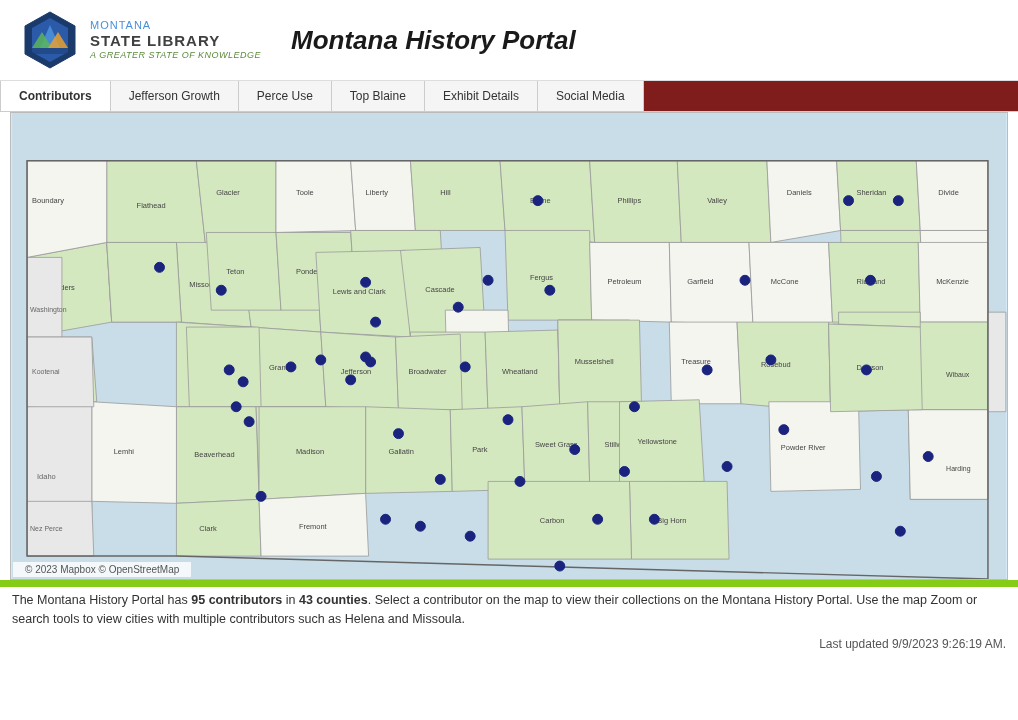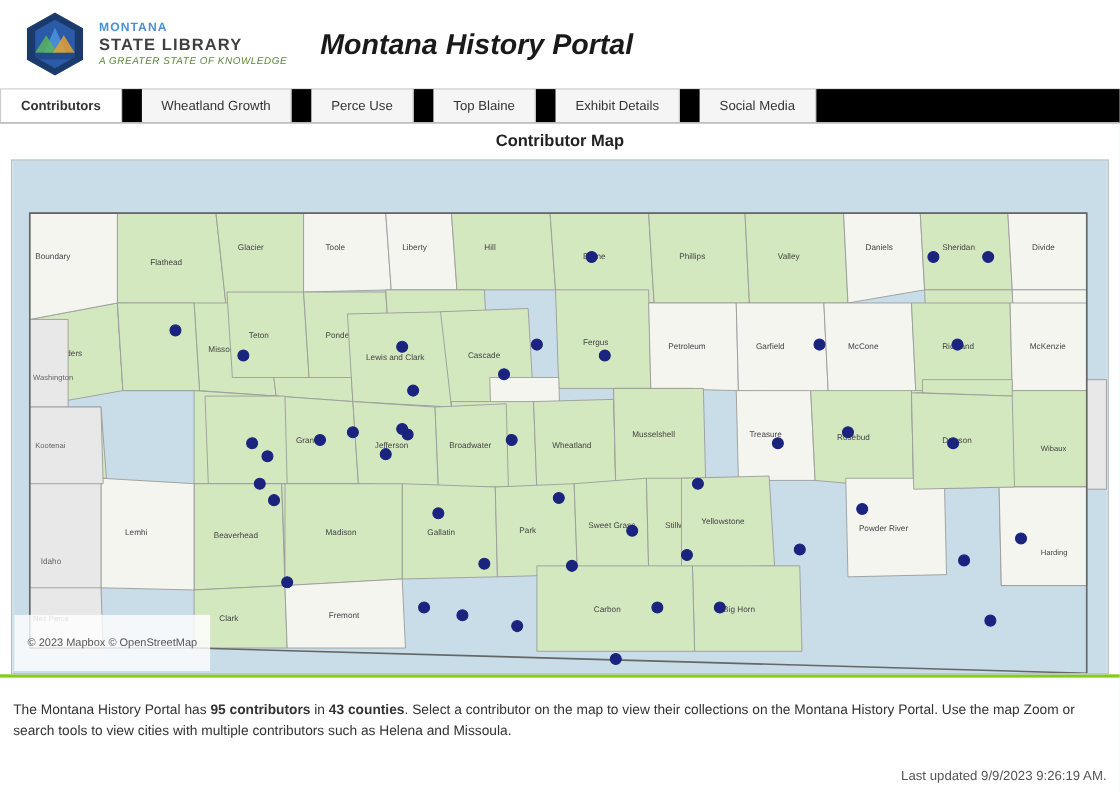--- a/index.html
+++ b/index.html
@@ -21,37 +21,36 @@
     .logo-icon {
       width: 60px;
       height: 60px;
       margin-right: 10px;
     }
     .logo-text {
       display: flex;
       flex-direction: column;
       line-height: 1.2;
     }
-    .logo-text .montana { color: #4a90d9; font-weight: bold; font-size: 11px; letter-spacing: 1px; }
+    .logo-text .montana { color: #4a90d9; font-weight: normal; font-size: 11px; letter-spacing: 1px; }
     .logo-text .state-library { color: #404040; font-weight: bold; font-size: 15px; letter-spacing: 1px; }
     .logo-text .tagline { color: #5a8a3c; font-size: 9px; letter-spacing: 0.5px; font-style: italic; }
     .site-title {
       font-size: 26px;
       font-weight: bold;
       color: #1a1a1a;
       font-style: italic;
     }
 
     
     .nav-tabs {
       display: flex;
-      background: #000000;
+      background: #7f1d1d;
       border-bottom: 1px solid #ccc;
       padding: 0;
-      gap: 18px;
     }
     .nav-tab {
       padding: 8px 18px;
       border-right: 1px solid #ccc;
       cursor: pointer;
       font-size: 12px;
       color: #333;
       background: #f5f5f5;
       white-space: nowrap;
     }
@@ -81,34 +80,34 @@
     
     .map-svg {
       width: 100%;
       height: 100%;
     }
 
     
     .map-attribution {
       font-size: 10px;
       color: #555;
-      padding: 20px 12px;
+      padding: 2px 12px;
       background: rgba(255,255,255,0.8);
       position: absolute;
       bottom: 2px;
       left: 2px;
     }
 
     
     .info-text {
-      padding: 20px 12px;
+      padding: 4px 12px;
       font-size: 12.5px;
       color: #333;
       line-height: 1.5;
-      border-top: 3px solid #84cc16;
+      border-top: 7px solid #84cc16;
     }
     .info-text strong { font-weight: bold; }
 
     
     .last-updated {
       text-align: right;
       padding: 4px 12px 8px;
       font-size: 12px;
       color: #555;
     }
@@ -140,29 +139,28 @@
       <span class="montana">MONTANA</span>
       <span class="state-library">STATE LIBRARY</span>
       <span class="tagline">A GREATER STATE OF KNOWLEDGE</span>
     </div>
   </div>
   <h1 class="site-title">Montana History Portal</h1>
 </div>
 
 <nav class="nav-tabs">
   <div class="nav-tab active">Contributors</div>
-  <div class="nav-tab">Wheatland Growth</div>
+  <div class="nav-tab">Jefferson Growth</div>
   <div class="nav-tab">Perce Use</div>
   <div class="nav-tab">Top Blaine</div>
   <div class="nav-tab">Exhibit Details</div>
   <div class="nav-tab">Social Media</div>
 </nav>
 
 <div class="map-section">
-  <div class="map-title">Contributor Map</div>
   <div class="map-container">
     
     <svg class="map-svg" viewBox="0 0 998 468" xmlns="http://www.w3.org/2000/svg">
 
       <rect width="998" height="468" fill="#c8dde8"></rect>
 
       <polygon points="15,48 95,48 95,130 15,145" fill="#d4e8c0" stroke="#999" stroke-width="0.8"></polygon>
       <text x="45" y="95" font-size="7.5" fill="#444">Lincoln</text>
 
       <polygon points="95,48 185,48 195,140 95,130" fill="#d4e8c0" stroke="#999" stroke-width="0.8"></polygon>

